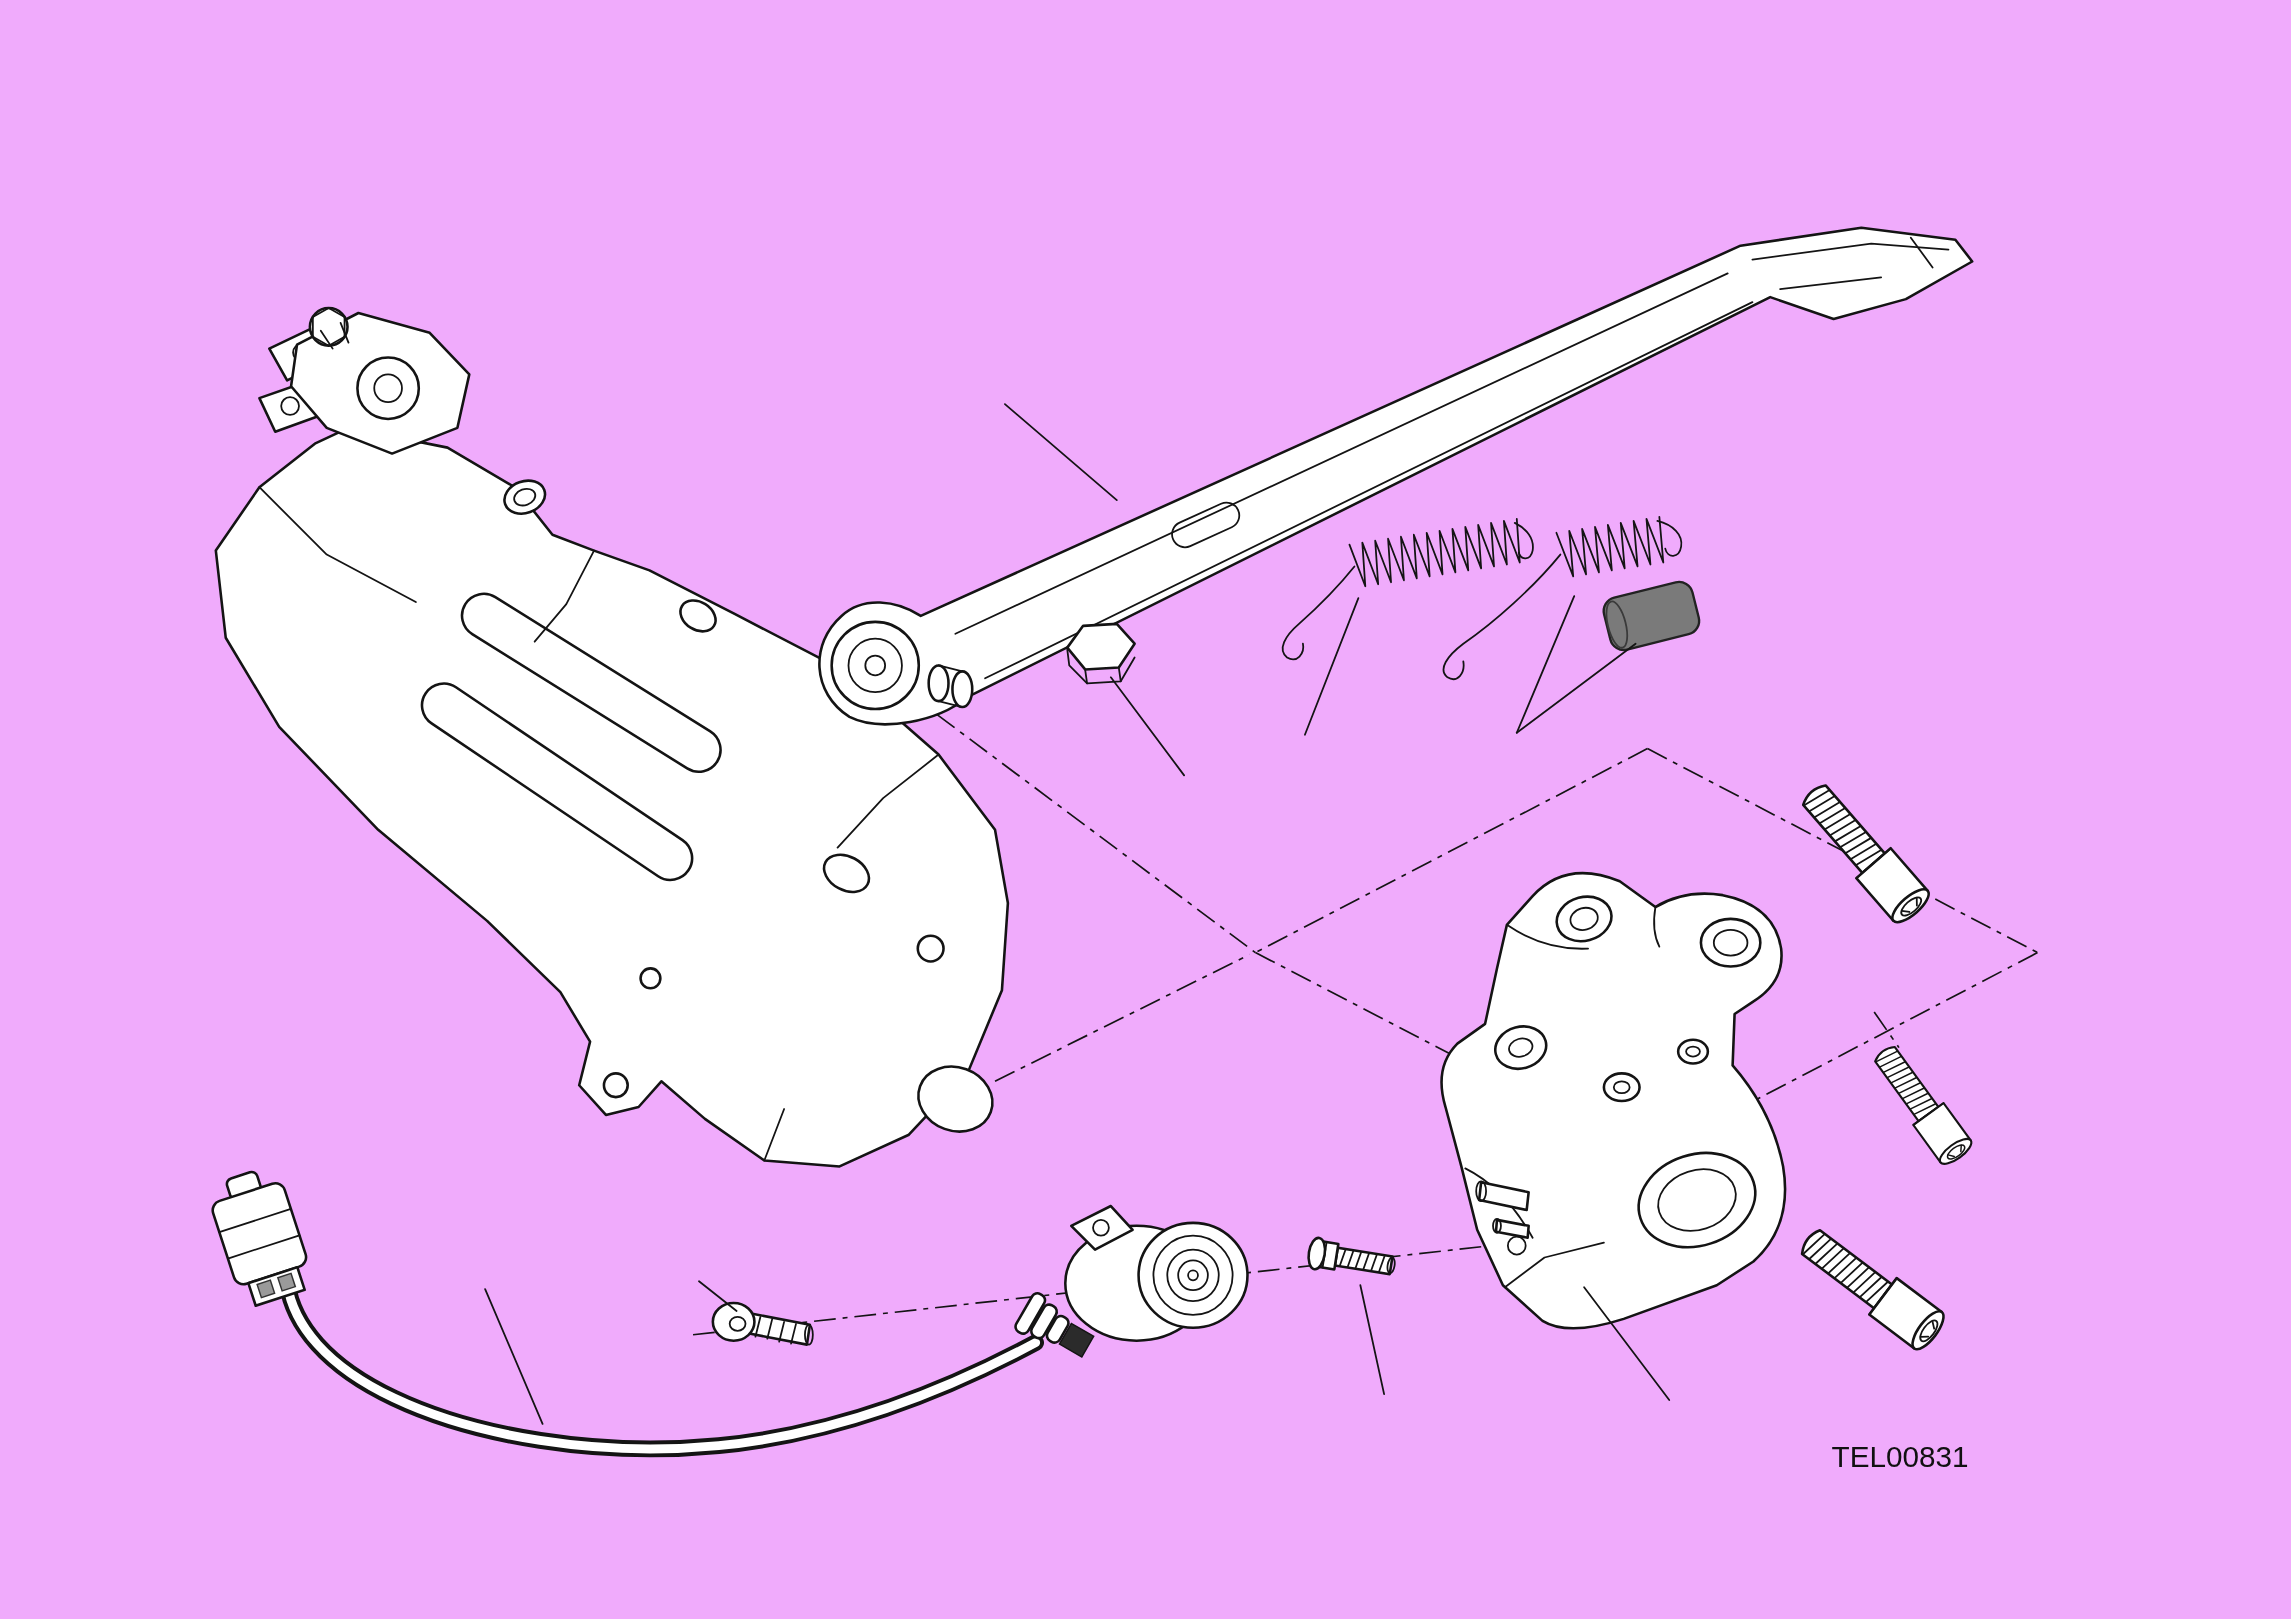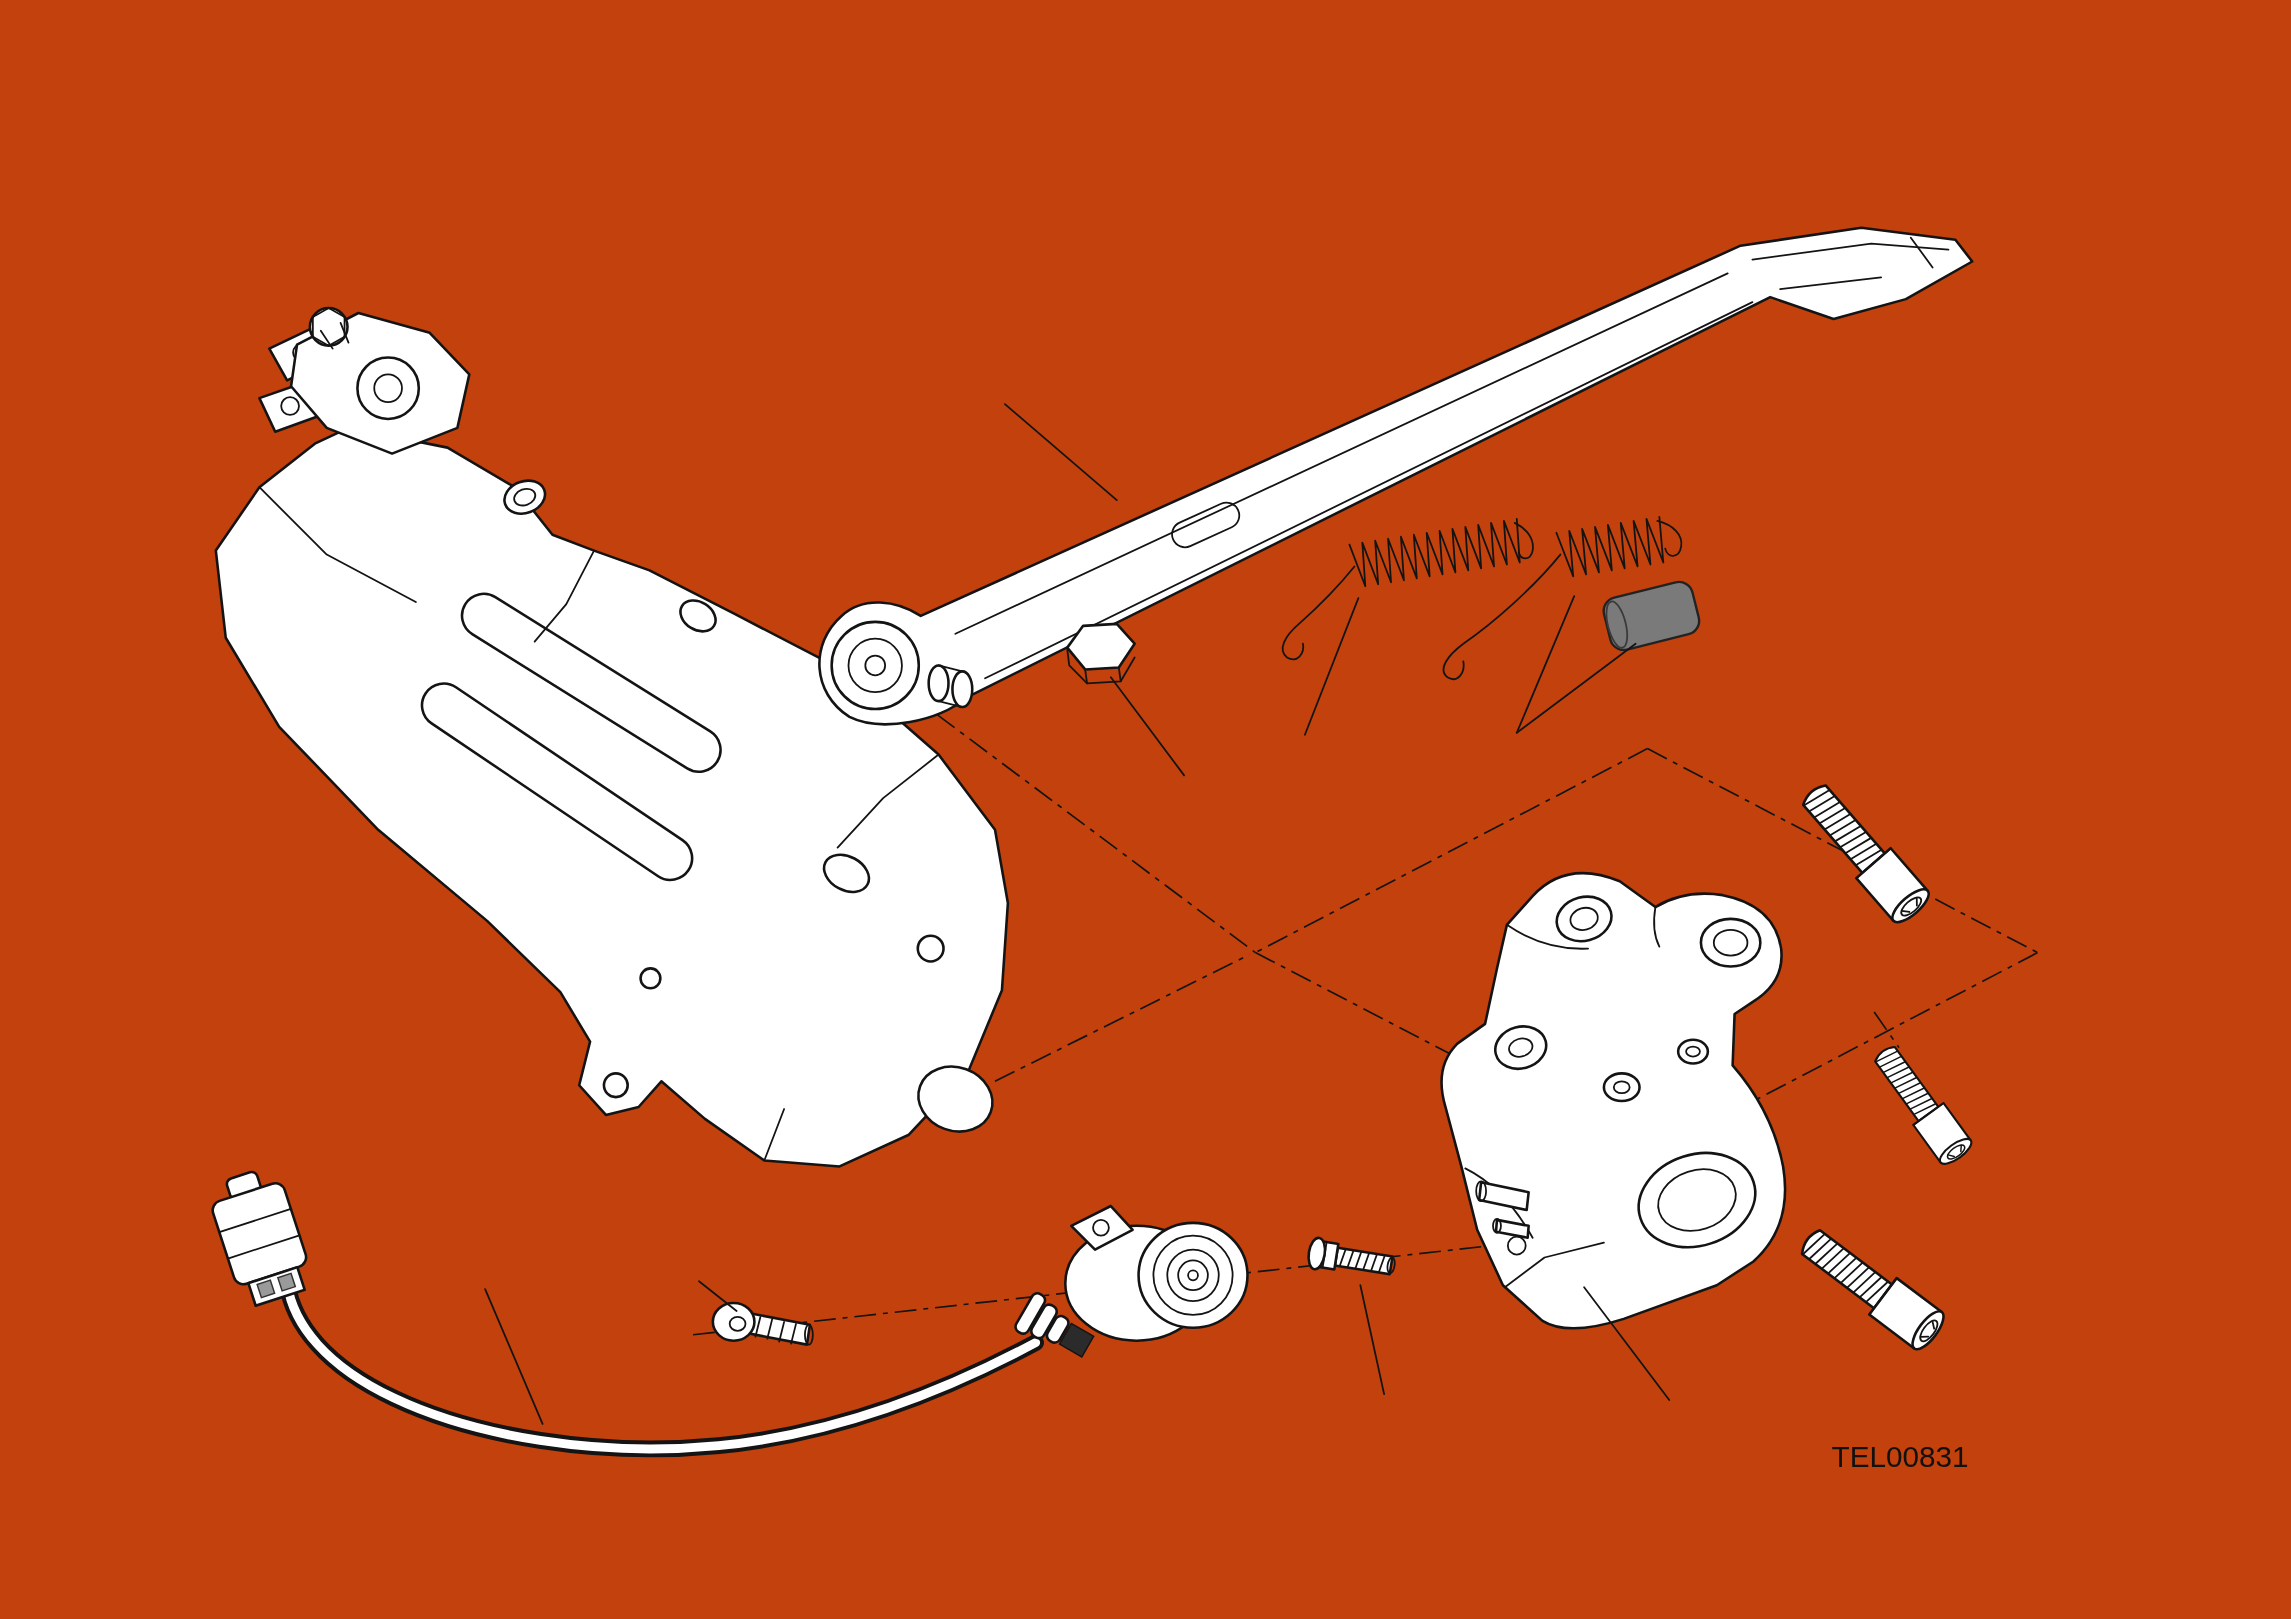--- a/index.html
+++ b/index.html
@@ -1,16 +1,16 @@
 <!DOCTYPE html>
 <html><head>
 <meta charset="utf-8">
 <style>
   html,body{margin:0;padding:0;background:#ffffff;}
-  .stage{width:2292px;height:1620px;background:#c2410c;position:relative;overflow:hidden;
+  .stage{width:2292px;height:1620px;background:#f0abfc;position:relative;overflow:hidden;
          font-family:"Liberation Sans",sans-serif;}
   svg{display:block;}
   svg .ln{fill:none;stroke:#141414;stroke-width:2.6;stroke-linecap:round;stroke-linejoin:round;}
   svg .f{fill:#ffffff;stroke:#141414;stroke-width:2.6;stroke-linejoin:round;}
   svg .thin{stroke-width:1.8;}
   svg .dash{fill:none;stroke:#141414;stroke-width:1.7;stroke-dasharray:22 7 5 7;}
   svg .leader{fill:none;stroke:#141414;stroke-width:1.8;stroke-linecap:round;}
   svg .dark{fill:#2b2b2b;stroke:#141414;stroke-width:1.5;}
   svg .gray{fill:#9a9a9a;stroke:#333333;stroke-width:1.5;}
   svg text.code{font-family:"Liberation Sans",sans-serif;font-size:30px;fill:#111111;stroke:none;}

